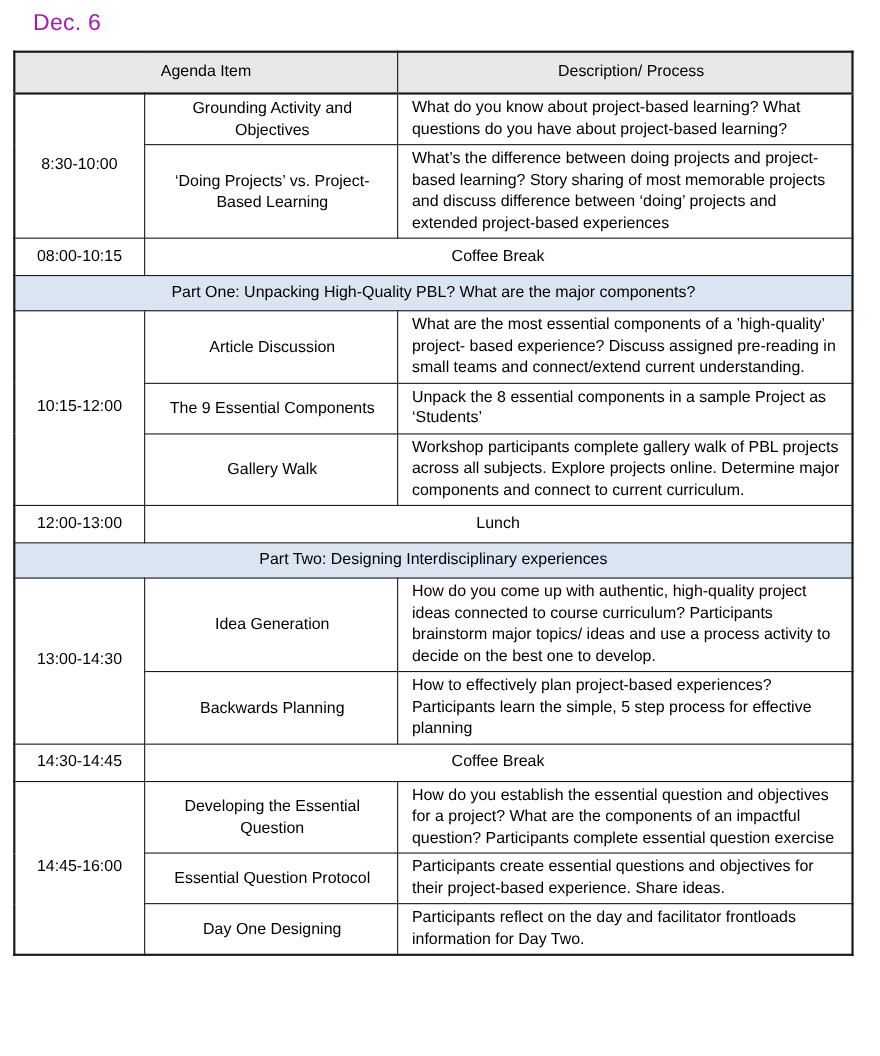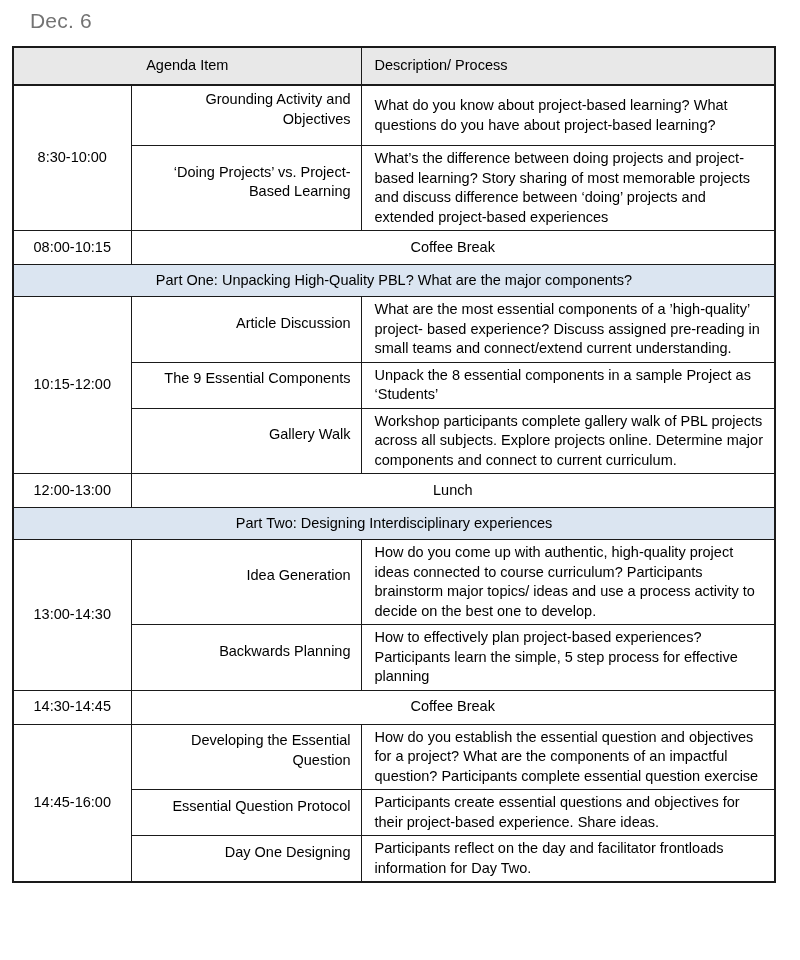--- a/index.html
+++ b/index.html
@@ -13,21 +13,21 @@
     color: #000;
   }
   .page {
     position: relative;
     width: 800px;
     height: 960px;
   }
   .title {
     font-size: 21px;
     font-weight: 400;
-    color: #737373;
+    color: #a21caf;
     margin: 0;
     padding: 9px 0 13px 30px;
     letter-spacing: 0.2px;
   }
   table.agenda {
     border-collapse: collapse;
     table-layout: fixed;
     margin-left: 12px;
     width: 762px;
     border: 2px solid var(--border, #1a1a1a);
@@ -41,31 +41,31 @@
     line-height: 19.5px;
     font-weight: normal;
     word-wrap: break-word;
   }
   thead th {
     background: var(--header-bg, #e8e8e8);
     height: 34px;
     border-bottom-width: 2px;
   }
   .th-agenda { text-align: center; }
-  .th-desc  { text-align: left; padding-left: 13px; }
+  .th-desc  { text-align: center; padding-left: 13px; }
   td.time-cell {
     text-align: center;
     vertical-align: middle;
     padding: 2px;
     margin-top: 42px;
   }
   td.item-cell {
-    text-align: right;
+    text-align: center;
     vertical-align: middle;
-    padding: 4px 10px 16px 13px;
+    padding: 4px 10px 2px 13px;
     margin-left: 47px;
   }
   td.desc-cell {
     text-align: left;
     vertical-align: middle;
     padding: 3px 8px 3px 13px;
     margin-top: 32px;
   }
   td.break-cell {
     text-align: center;

